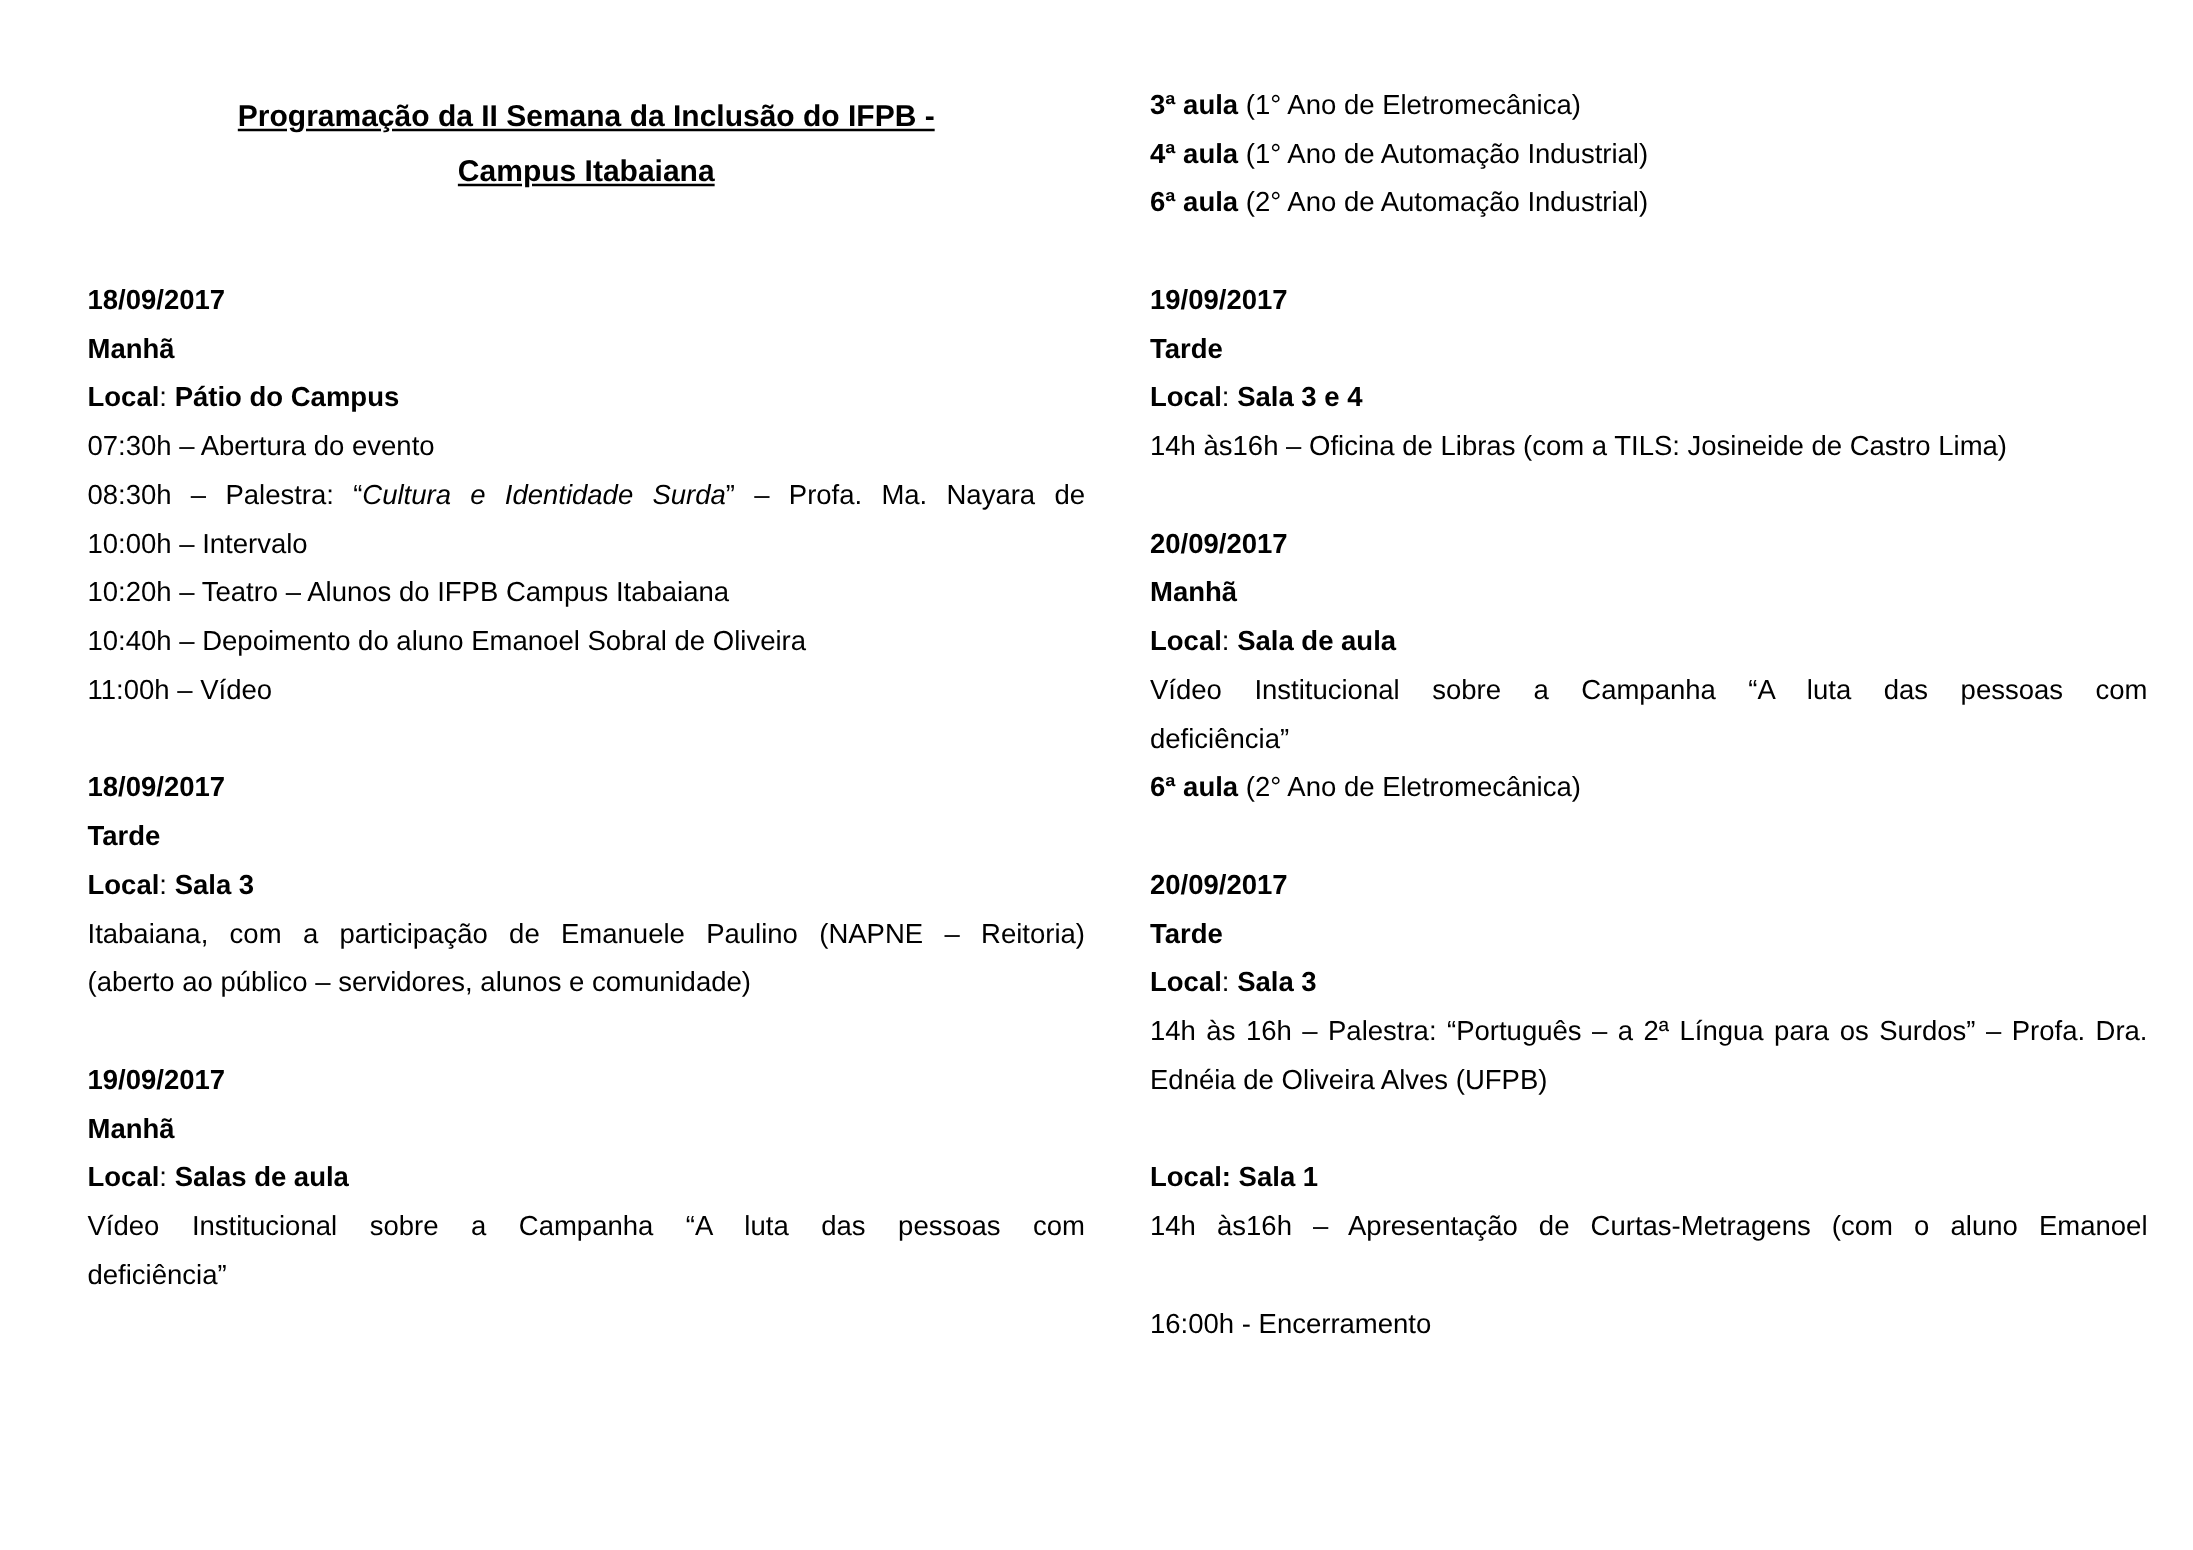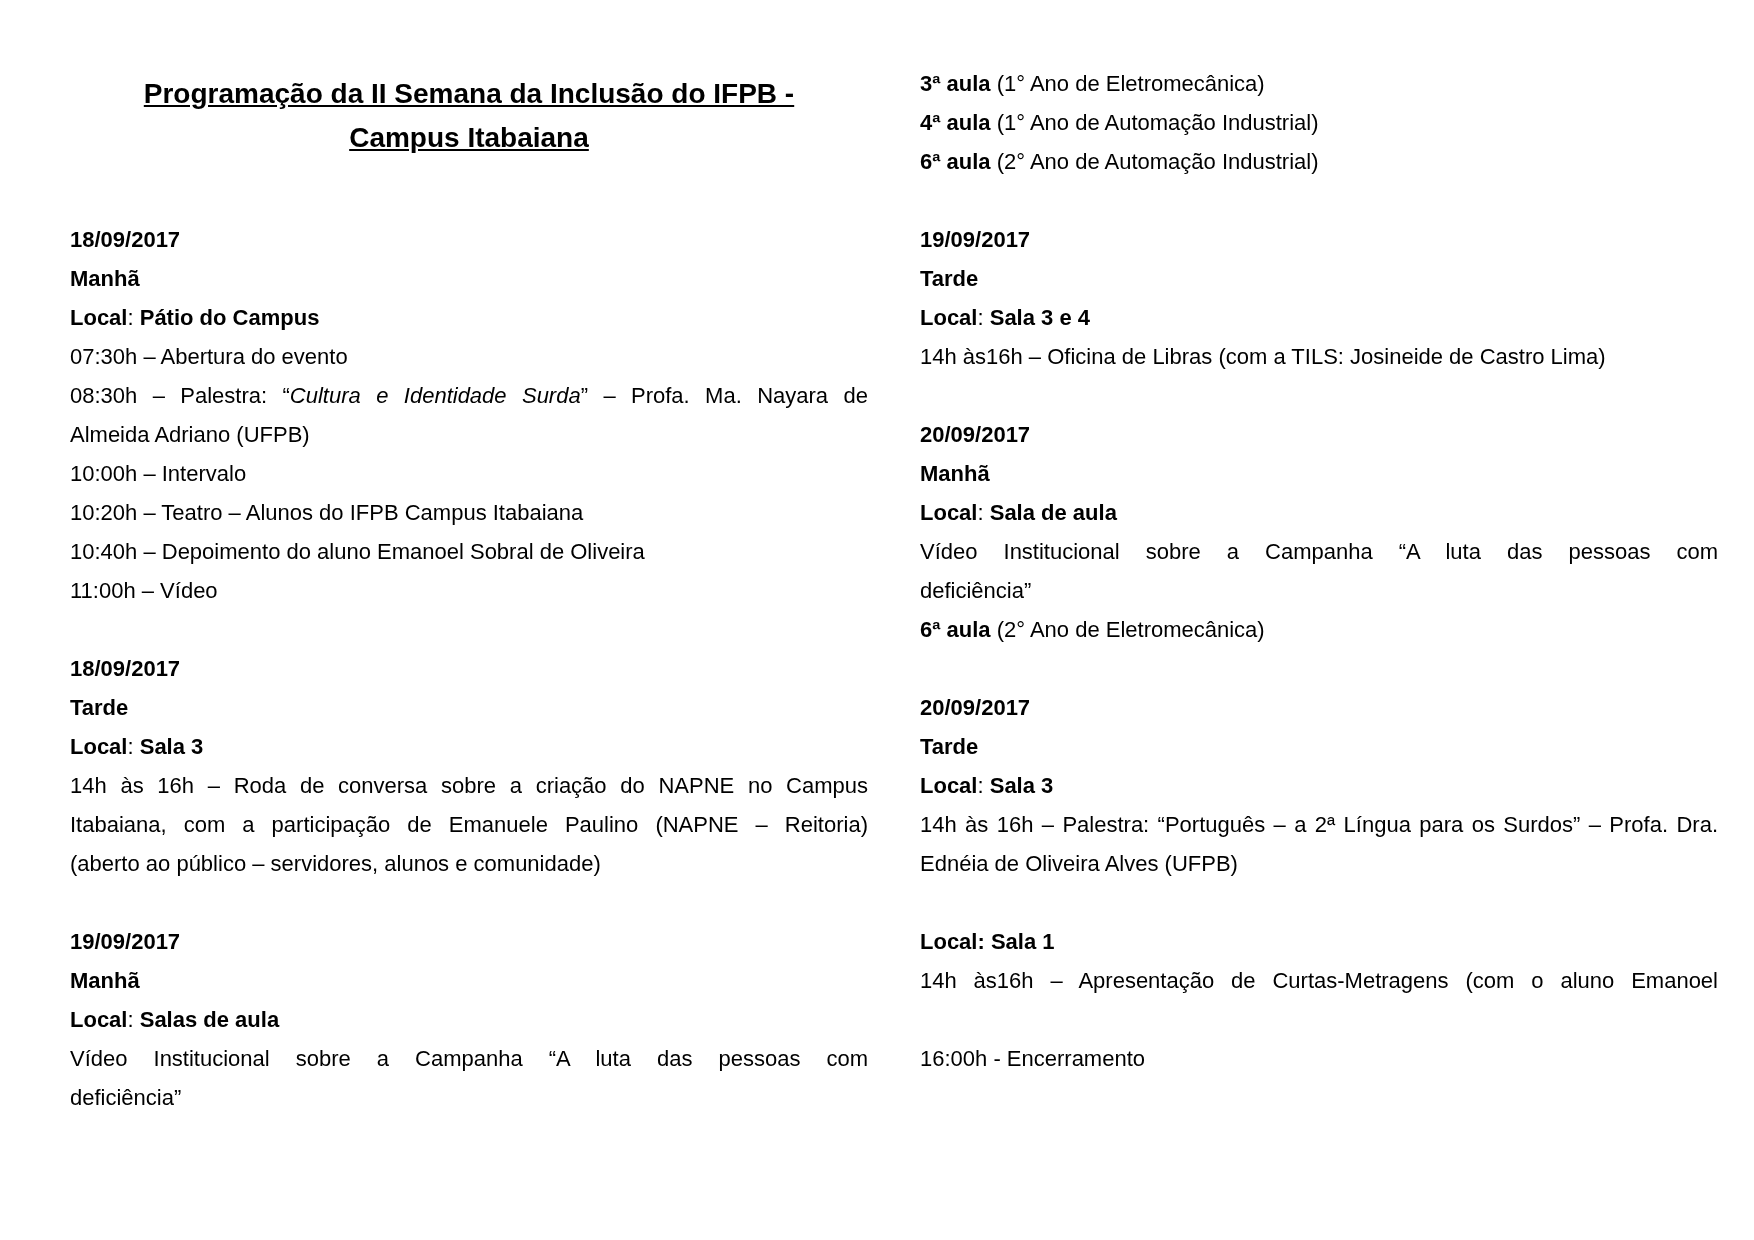--- a/index.html
+++ b/index.html
@@ -15,21 +15,21 @@
   .col {
     position: absolute;
     top: 0;
     padding-top: 64px;
     font-size: 22px;
     line-height: 39px;
   }
   .col-left  { left: 70px;  width: 798px; }
   .col-right { left: 920px; width: 798px; }
   .title {
-    font-size: 28px;
+    font-size: 24px;
     line-height: 44px;
     font-weight: bold;
     text-align: center;
     margin: 8px 0 60px 0;
   }
   .title .tline { text-decoration: underline; }
   .ln { min-height: 39px; }
   .blank { height: 39px; }
   .just { text-align: justify; text-align-last: justify; }
   .b { font-weight: bold; }
@@ -46,34 +46,32 @@
       <div class="tline">Programação da II Semana da Inclusão do IFPB -</div>
       <div class="tline">Campus Itabaiana</div>
     </div>
 
     <div>
       <div class="ln b">18/09/2017</div>
       <div class="ln b">Manhã</div>
       <div class="ln"><span class="b">Local</span><span>: </span><span class="b">Pátio do Campus</span></div>
       <div class="ln">07:30h – Abertura do evento</div>
       <div class="ln just"><span>08:30h – Palestra: “</span><span class="i">Cultura e Identidade Surda</span><span>” – Profa. Ma. Nayara de</span></div>
-      <div class="ln">Almeida Adriano (UFPB)</div>
       <div class="ln">10:00h – Intervalo</div>
       <div class="ln">10:20h – Teatro – Alunos do IFPB Campus Itabaiana</div>
       <div class="ln">10:40h – Depoimento do aluno Emanoel Sobral de Oliveira</div>
       <div class="ln">11:00h – Vídeo</div>
     </div>
 
     <div class="blank"></div>
 
     <div>
       <div class="ln b">18/09/2017</div>
       <div class="ln b">Tarde</div>
       <div class="ln"><span class="b">Local</span><span>: </span><span class="b">Sala 3</span></div>
-      <div class="ln just">14h às 16h – Roda de conversa sobre a criação do NAPNE no Campus</div>
       <div class="ln just">Itabaiana, com a participação de Emanuele Paulino (NAPNE – Reitoria)</div>
       <div class="ln">(aberto ao público – servidores, alunos e comunidade)</div>
     </div>
 
     <div class="blank"></div>
 
     <div>
       <div class="ln b">19/09/2017</div>
       <div class="ln b">Manhã</div>
       <div class="ln"><span class="b">Local</span><span>: </span><span class="b">Salas de aula</span></div>

